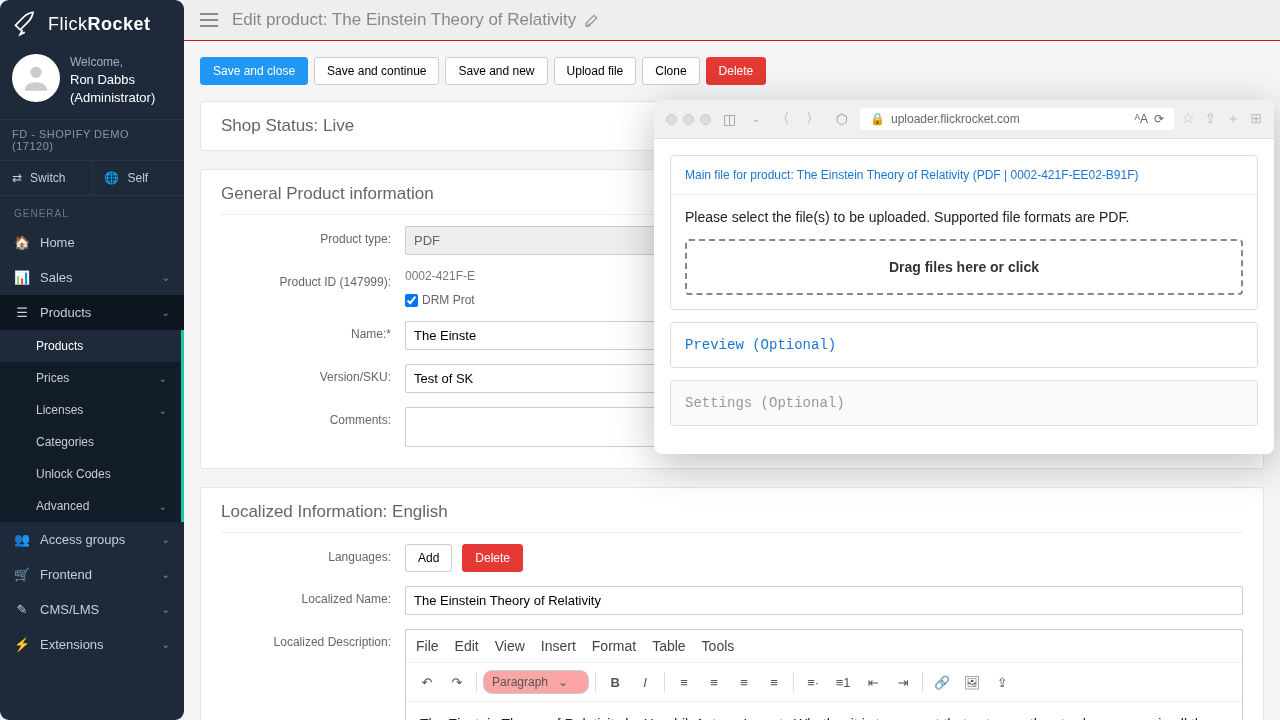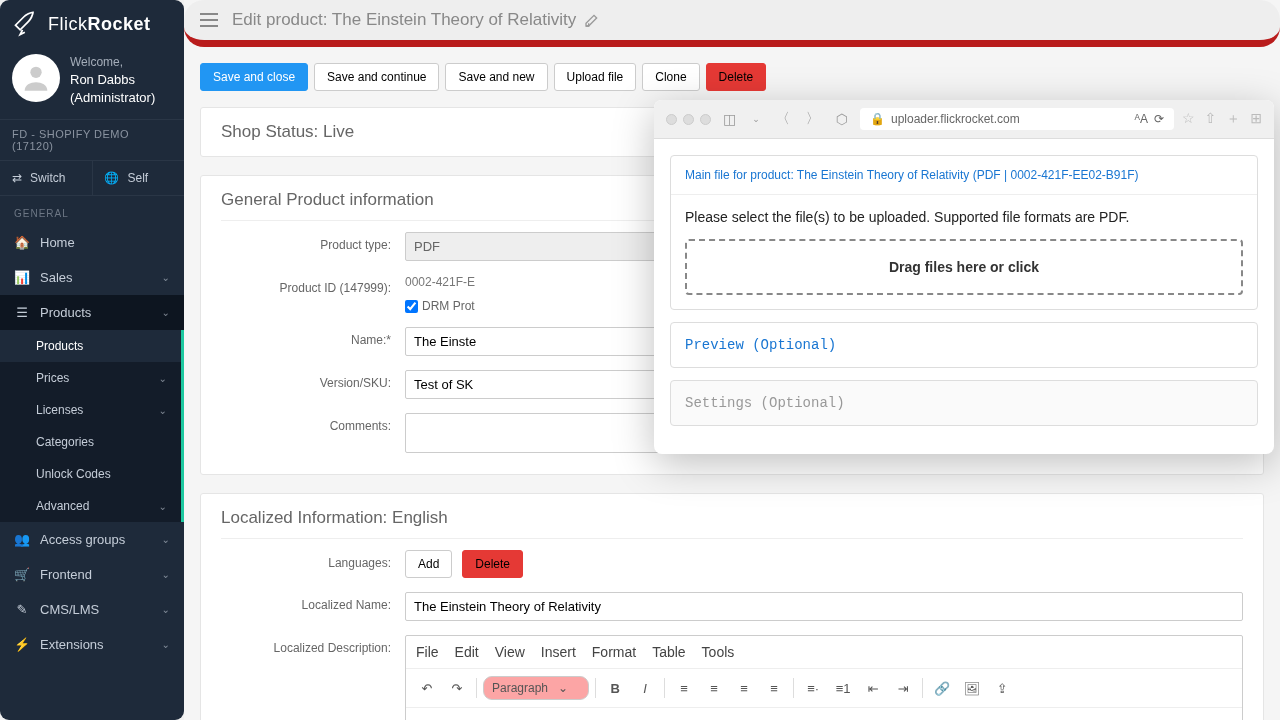--- a/index.html
+++ b/index.html
@@ -27,31 +27,31 @@
 .nav-item.active { background: #0d1520; }
 .nav-item .chev { margin-left: auto; font-size: 10px; opacity: 0.6; }
 .nav-item .icon { width: 16px; display: flex; justify-content: center; }
 .sub-items { background: #131c29; border-right: 3px solid #1dc8a0; }
 .sub-item { padding: 9px 14px 9px 36px; font-size: 12px; display: flex; align-items: center; cursor: pointer; }
 .sub-item .chev { margin-left: auto; font-size: 10px; opacity: 0.6; }
 .sub-item.active { background: #1e2a3a; color: #fff; }
 
 
 .main { flex: 1; display: flex; flex-direction: column; background: #f5f5f5; position: relative; }
-.topbar { display: flex; align-items: center; gap: 14px; padding: 10px 16px; background: #eee; border-bottom: 7px solid #b91c1c; border-radius: 20px; }
+.topbar { display: flex; align-items: center; gap: 14px; padding: 10px 16px; background: #eee; border-bottom: 1px solid #b91c1c; }
 .hamburger { width: 18px; height: 14px; display: flex; flex-direction: column; justify-content: space-between; cursor: pointer; }
 .hamburger span { height: 2px; background: #888; }
 .page-title { color: #888; font-size: 17px; font-weight: 400; display: flex; align-items: center; gap: 8px; }
 .edit-icon { width: 16px; height: 16px; }
 
 .content { padding: 16px; overflow-y: auto; flex: 1; }
 .btn-row { display: flex; gap: 6px; margin-bottom: 16px; }
 .btn { padding: 6px 12px; border-radius: 3px; border: 1px solid #ccc; background: #fff; font-size: 12px; cursor: pointer; }
 .btn.primary { background: #2196F3; border-color: #2196F3; color: #fff; }
-.btn.danger { background: #e53935; border-color: #e53935; color: #000000; }
+.btn.danger { background: #e53935; border-color: #e53935; color: #ffffff; }
 
 .panel { background: #fff; border: 1px solid #e5e5e5; border-radius: 3px; margin-bottom: 18px; padding: 14px 20px; }
 .panel h2 { font-size: 17px; font-weight: 400; color: #666; padding-bottom: 10px; border-bottom: 1px solid #eee; margin-bottom: 4px; }
 .panel .status { font-size: 17px; color: #666; font-weight: 400; }
 
 .form-row { display: flex; align-items: flex-start; padding: 7px 0; gap: 14px; }
 .form-row label { width: 170px; text-align: right; font-size: 12px; color: #666; padding-top: 6px; flex-shrink: 0; }
 .form-row .field { flex: 1; display: flex; gap: 10px; align-items: center; }
 .input, .select { width: 100%; padding: 6px 8px; border: 1px solid #ccc; border-radius: 2px; font-size: 13px; background: #fff; }
 .select.pdf { width: 300px; background: #eee; color: #666; }

